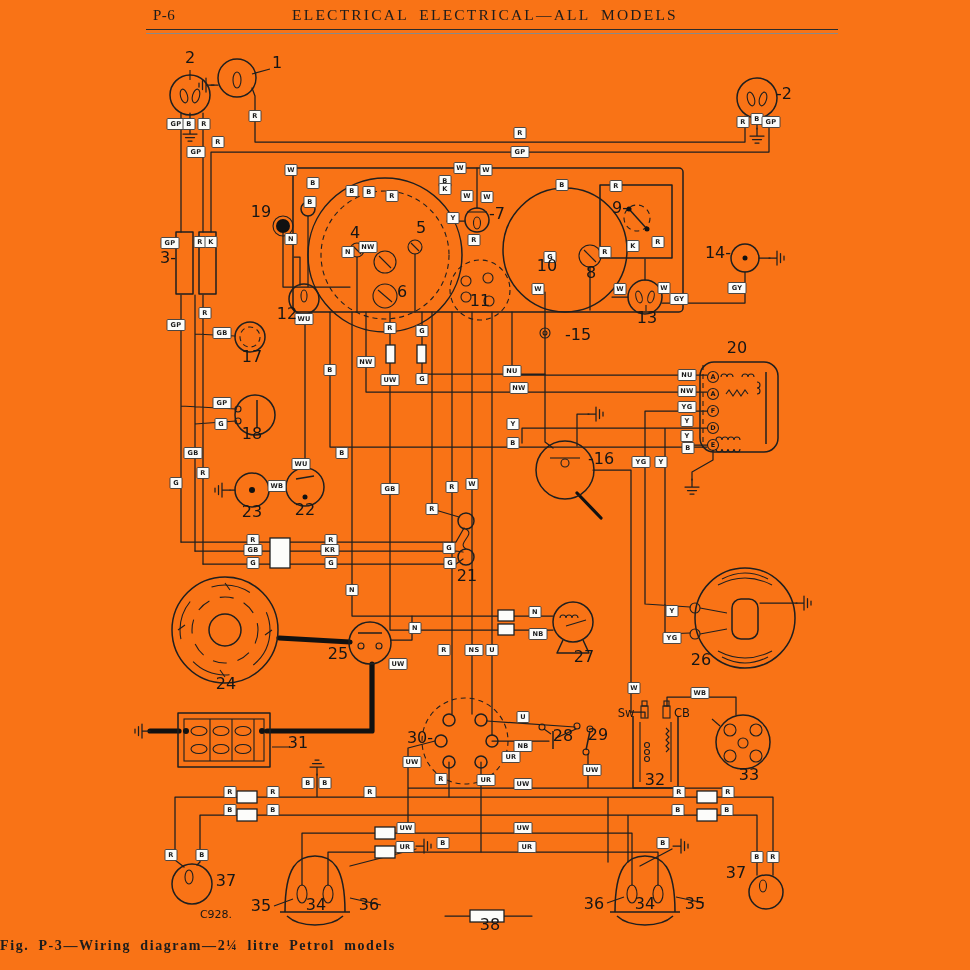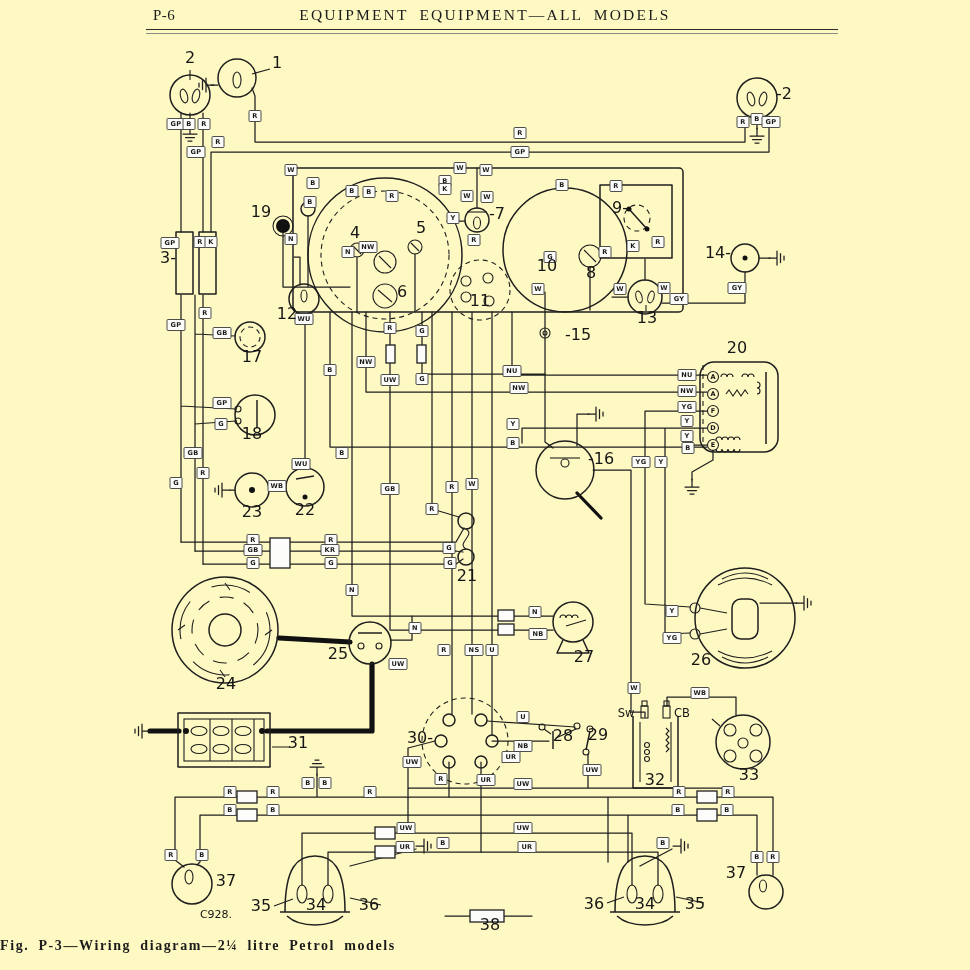--- a/index.html
+++ b/index.html
@@ -1,16 +1,16 @@
 <!DOCTYPE html>
 <html><head>
 <meta charset="utf-8">
 <style>
   html,body{margin:0;padding:0;background:#e9e9e7;}
-  .page{position:relative;width:970px;height:970px;background:#fef9c3;overflow:hidden;
+  .page{position:relative;width:970px;height:970px;background:#f97316;overflow:hidden;
         font-family:"Liberation Serif",serif;color:#1c1c1c;}
   .pagenum{position:absolute;left:153px;top:7px;font-size:15px;letter-spacing:.5px;}
   .htitle{position:absolute;left:0;top:6px;width:100%;text-align:center;font-size:15.5px;letter-spacing:2.2px;word-spacing:5px;}
   .hrule{position:absolute;left:146px;top:29px;width:692px;height:3px;
          border-top:1.6px solid #2b2b2b;border-bottom:1px solid #8a8a88;}
   .caption{position:absolute;left:0;top:938px;width:100%;
            font-weight:bold;font-size:14px;letter-spacing:1.6px;word-spacing:4px;}
   svg{position:absolute;left:0;top:0;}
   .w    {fill:none;stroke:#1f1f1f;stroke-width:1.25;stroke-linejoin:round;stroke-linecap:round;}
   .wt   {fill:none;stroke:#111;stroke-width:5.2;stroke-linecap:round;}
@@ -24,21 +24,21 @@
   .lbltxt{font-family:"DejaVu Sans",sans-serif;font-size:6.6px;font-weight:bold;fill:#1a1a1a;letter-spacing:.3px;}
   .compnum{font-family:"DejaVu Sans",sans-serif;font-size:16px;fill:#161616;}
   .termtxt{font-family:"DejaVu Sans",sans-serif;font-size:6.5px;font-weight:bold;fill:#161616;}
   .misc{font-family:"DejaVu Sans",sans-serif;fill:#161616;}
 </style>
 </head>
 <body>
 
 <div class="page">
   <div class="pagenum">P-6</div>
-  <div class="htitle">EQUIPMENT EQUIPMENT—ALL MODELS</div>
+  <div class="htitle">ELECTRICAL ELECTRICAL—ALL MODELS</div>
   <div class="hrule"></div>
 
   <svg width="970" height="970" viewBox="0 0 970 970">
     <defs>
       <g id="gnd">
         <path class="w" d="M-8,0 L0,0 M0,-7 L0,7 M3.5,-4.5 L3.5,4.5 M7,-2 L7,2"></path>
       </g>
     </defs>
 
     <g>

